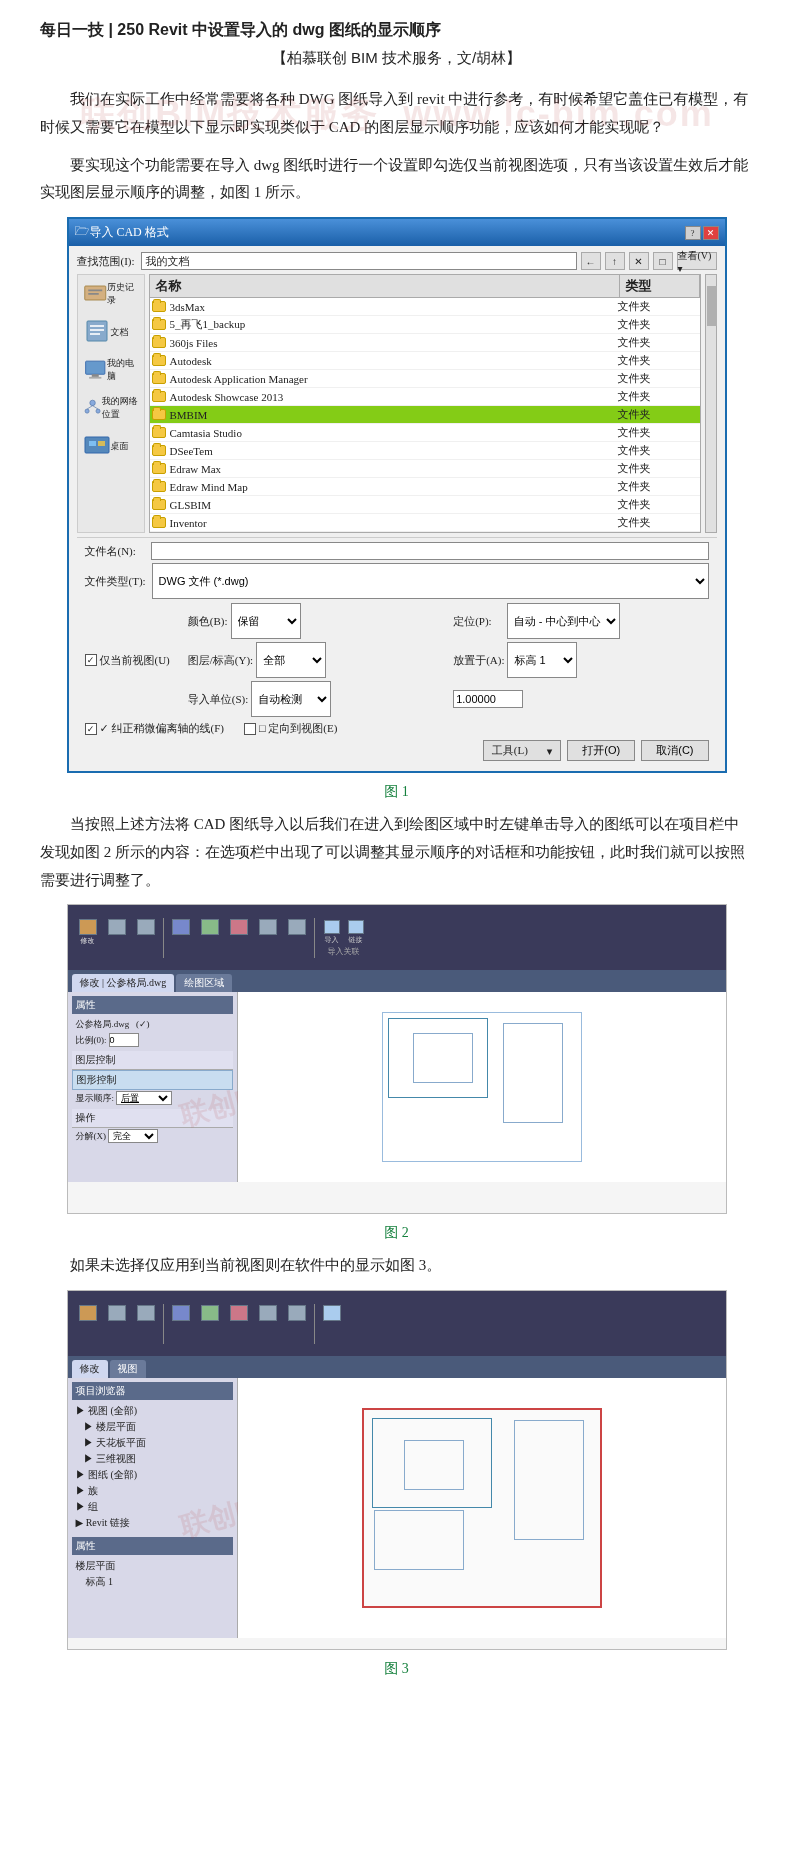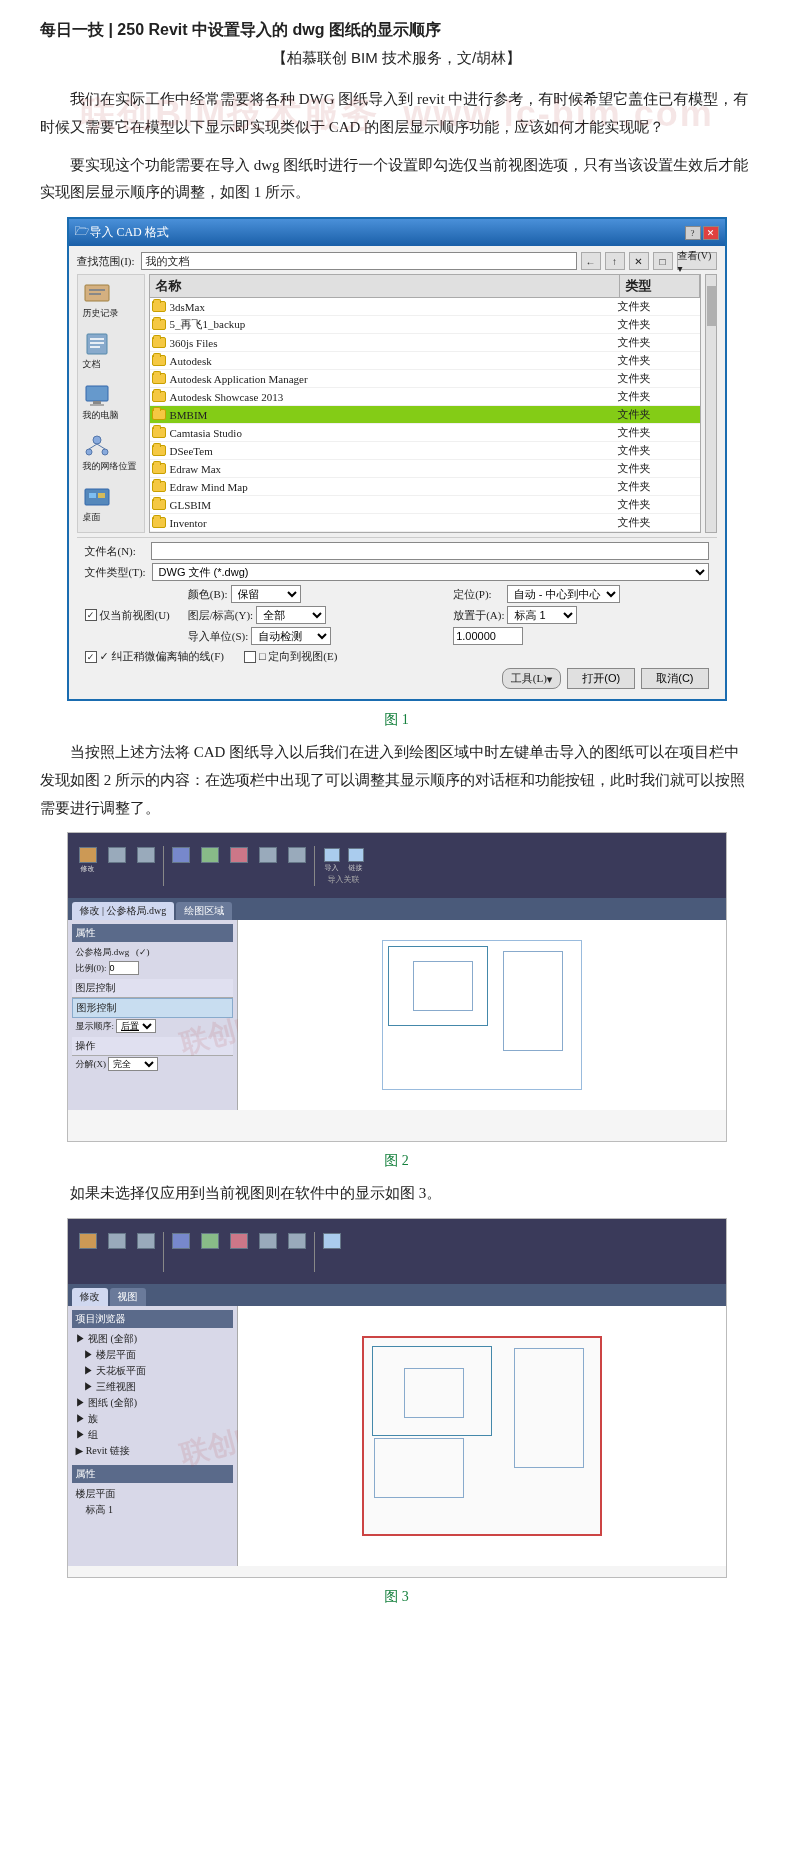--- a/index.html
+++ b/index.html
@@ -132,22 +132,21 @@
       background: #e8e8e8;
       border: 1px solid #ccc;
       display: flex;
       flex-direction: column;
       align-items: center;
       padding: 4px 0;
       gap: 8px;
     }
     .left-panel-item {
       display: flex;
-      flex-direction: column;
-      align-items: flex-start;
+      align-items: center;
       font-size: 10px;
       cursor: pointer;
       width: 60px;
       padding: 2px;
     }
     .left-panel-icon {
       width: 28px;
       height: 24px;
       margin-bottom: 2px;
     }
@@ -246,21 +245,21 @@
       align-items: center;
       justify-content: center;
       font-size: 9px;
     }
     .checkbox-checked {
       background: white;
     }
     .select-box {
       border: 1px solid #888;
       background: white;
-      height: 18px;
+      height: 36px;
       font-size: 11px;
       padding: 0 2px;
       min-width: 70px;
     }
     .dialog-action-row {
       display: flex;
       justify-content: flex-end;
       gap: 6px;
       margin-top: 4px;
     }
@@ -651,21 +650,21 @@
           <div class="checkbox-box checkbox-checked">✓</div>
           <span>✓ 纠正稍微偏离轴的线(F)</span>
         </div>
         <div class="checkbox-row">
           <div class="checkbox-box"></div>
           <span>□ 定向到视图(E)</span>
         </div>
       </div>
 
       <div class="dialog-action-row">
-        <div class="tool-btn" style="display:flex;align-items:flex-end;gap:0;border-radius:8px;">
+        <div class="tool-btn" style="display:flex;align-items:flex-end;gap:19px;">
           <span>工具(L)</span>
           <span>▾</span>
         </div>
         <button class="dialog-btn">打开(O)</button>
         <button class="dialog-btn">取消(C)</button>
       </div>
     </div>
   </div>
 </div>
 
@@ -737,21 +736,21 @@
       <div class="revit-input-row">
         <span style="font-size:9px;">比例(0):</span>
         <input class="revit-small-input" value="0" style="width: 30px;">
       </div>
       <div class="revit-panel-section" style="margin-top:3px;">图层控制</div>
       <div class="revit-panel-section" style="background:#c8ddf0;border:1px solid #88aacc;">
         图形控制
       </div>
       <div class="revit-input-row">
         <span style="font-size:9px;">显示顺序:</span>
-        <select class="revit-small-input" style="width:40px;text-decoration:underline;">
+        <select class="revit-small-input" style="width:56px;text-decoration:underline;">
           <option>后置</option>
           <option>前置</option>
         </select>
       </div>
       <div class="revit-panel-section" style="margin-top:3px;">操作</div>
       <div class="revit-input-row">
         <span style="font-size:9px;">分解(X)</span>
         <select class="revit-small-input" style="width:50px;">
           <option>完全</option>
           <option>部分</option>

